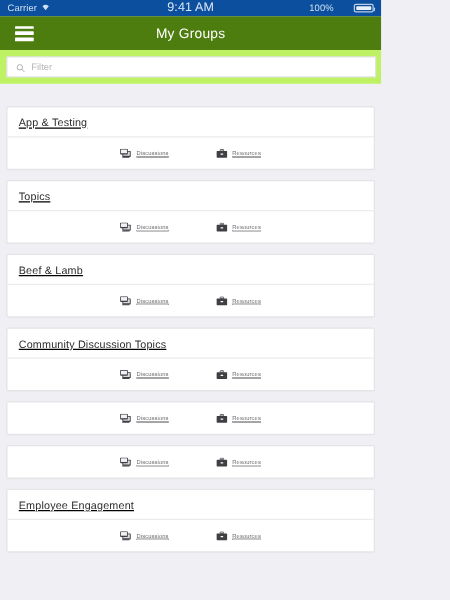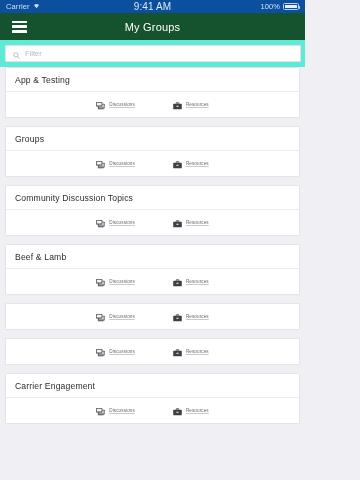--- a/index.html
+++ b/index.html
@@ -29,21 +29,21 @@
     display: flex;
     align-items: center;
     padding: 0 6px;
     flex: 0 0 auto;
     color: #cfe0f2;
     font-size: 7.5px;
     letter-spacing: 0.1px;
   }
   .sb-left { display: flex; align-items: center; gap: 3px; flex: 1 1 0; }
   .sb-center { flex: 0 0 auto; display:flex; align-items:center; }
-  .sb-right { flex: 1 1 0; display: flex; align-items: center; justify-content: flex-end; gap: 3px; }
+  .sb-right { flex: 1 1 0; display: flex; align-items: center; justify-content: flex-end; gap: 16px; }
   .sb-time { font-size: 10px; color: #dbe8f5; }
   .wifi-ico { display:block; }
   .batt {
     width: 16px; height: 7px;
     border: 0.8px solid #b9cfe6;
     border-radius: 1.6px;
     position: relative;
     display:inline-block;
   }
   .batt::after {
@@ -51,21 +51,21 @@
     width: 1.4px; height: 3px; background:#b9cfe6; border-radius: 0 0.6px 0.6px 0;
   }
   .batt > i {
     position:absolute; left:0.8px; top:0.8px; bottom:0.8px; right:0.8px;
     background:#e8f0f8; border-radius: 0.6px; display:block;
   }
 
   
   .navbar {
     height: 27px;
-    background: #14532d;
+    background: #4d7c0f;
     position: relative;
     display: flex;
     align-items: center;
     flex: 0 0 auto;
   }
   .hamburger {
     position: absolute;
     left: 12px;
     top: 50%;
     transform: translateY(-50%);
@@ -86,21 +86,21 @@
     width: 100%;
     text-align: center;
     color: #ffffff;
     font-size: 11px;
     font-weight: 400;
     letter-spacing: 0.2px;
   }
 
   
   .filter-wrap {
-    background: #5eead4;
+    background: #bef264;
     padding: 5px 4px 5px 5px;
     flex: 0 0 auto;
   }
   .filter-box {
     height: 17px;
     background: #ffffff;
     border: 0.6px solid #e2e2e4;
     border-radius: 1px;
     display: flex;
     align-items: center;
@@ -117,21 +117,22 @@
     background: transparent;
     width: 100%;
     padding: 0;
   }
   .filter-input::placeholder { color: #b7b7bb; }
 
   
   .list {
     flex: 1 1 auto;
     overflow: hidden;
-    padding: 0 5px 0 5px;
+    padding: 18px 5px 0 5px;
+    text-decoration: underline;
   }
 
   .group-card {
     background: #ffffff;
     border: 0.6px solid #e4e4e6;
     border-radius: 1.5px;
     margin-bottom: 8px;
     box-shadow: 0 0.5px 0 rgba(0,0,0,0.015);
   }
   .group-title-row {
@@ -235,21 +236,46 @@
                 <rect x="4.2" y="0.4" width="3.6" height="1.7" rx="0.5" fill="none" stroke="#3f3f44" stroke-width="0.9"></rect>
                 <rect x="0.3" y="2.1" width="11.4" height="7.2" rx="0.8" fill="#3f3f44"></rect>
                 <rect x="4.6" y="4.6" width="2.8" height="1.5" rx="0.3" fill="#ffffff"></rect>
               </svg></span>
             <span class="action-label">Resources</span>
           </div>
         </div>
       </div>
       <div class="group-card">
         <div class="group-title-row">
-          <span class="group-title">Groups</span>
+          <span class="group-title">Topics</span>
+        </div>
+        <div class="group-actions">
+          <div class="action">
+            <span class="action-ico"><svg width="9" height="8" viewBox="0 0 12 11">
+                <rect x="2.4" y="2.4" width="9.2" height="6.6" rx="0.7" fill="#3f3f44"></rect>
+                <rect x="3.4" y="3.3" width="7.2" height="4.4" fill="#d9d9dd"></rect>
+                <rect x="0" y="0" width="8.4" height="6.2" rx="0.7" fill="#3f3f44"></rect>
+                <rect x="0.9" y="0.9" width="6.6" height="4" fill="#f2f2f4"></rect>
+                <rect x="2.2" y="8.9" width="8" height="1.1" rx="0.4" fill="#3f3f44"></rect>
+              </svg></span>
+            <span class="action-label">Discussions</span>
+          </div>
+          <div class="action">
+            <span class="action-ico"><svg width="9" height="8" viewBox="0 0 12 10">
+                <rect x="4.2" y="0.4" width="3.6" height="1.7" rx="0.5" fill="none" stroke="#3f3f44" stroke-width="0.9"></rect>
+                <rect x="0.3" y="2.1" width="11.4" height="7.2" rx="0.8" fill="#3f3f44"></rect>
+                <rect x="4.6" y="4.6" width="2.8" height="1.5" rx="0.3" fill="#ffffff"></rect>
+              </svg></span>
+            <span class="action-label">Resources</span>
+          </div>
+        </div>
+      </div>
+      <div class="group-card">
+        <div class="group-title-row">
+          <span class="group-title">Beef &amp; Lamb</span>
         </div>
         <div class="group-actions">
           <div class="action">
             <span class="action-ico"><svg width="9" height="8" viewBox="0 0 12 11">
                 <rect x="2.4" y="2.4" width="9.2" height="6.6" rx="0.7" fill="#3f3f44"></rect>
                 <rect x="3.4" y="3.3" width="7.2" height="4.4" fill="#d9d9dd"></rect>
                 <rect x="0" y="0" width="8.4" height="6.2" rx="0.7" fill="#3f3f44"></rect>
                 <rect x="0.9" y="0.9" width="6.6" height="4" fill="#f2f2f4"></rect>
                 <rect x="2.2" y="8.9" width="8" height="1.1" rx="0.4" fill="#3f3f44"></rect>
               </svg></span>
@@ -284,91 +310,66 @@
             <span class="action-ico"><svg width="9" height="8" viewBox="0 0 12 10">
                 <rect x="4.2" y="0.4" width="3.6" height="1.7" rx="0.5" fill="none" stroke="#3f3f44" stroke-width="0.9"></rect>
                 <rect x="0.3" y="2.1" width="11.4" height="7.2" rx="0.8" fill="#3f3f44"></rect>
                 <rect x="4.6" y="4.6" width="2.8" height="1.5" rx="0.3" fill="#ffffff"></rect>
               </svg></span>
             <span class="action-label">Resources</span>
           </div>
         </div>
       </div>
       <div class="group-card">
-        <div class="group-title-row">
-          <span class="group-title">Beef &amp; Lamb</span>
-        </div>
-        <div class="group-actions">
-          <div class="action">
-            <span class="action-ico"><svg width="9" height="8" viewBox="0 0 12 11">
-                <rect x="2.4" y="2.4" width="9.2" height="6.6" rx="0.7" fill="#3f3f44"></rect>
-                <rect x="3.4" y="3.3" width="7.2" height="4.4" fill="#d9d9dd"></rect>
-                <rect x="0" y="0" width="8.4" height="6.2" rx="0.7" fill="#3f3f44"></rect>
-                <rect x="0.9" y="0.9" width="6.6" height="4" fill="#f2f2f4"></rect>
-                <rect x="2.2" y="8.9" width="8" height="1.1" rx="0.4" fill="#3f3f44"></rect>
-              </svg></span>
-            <span class="action-label">Discussions</span>
-          </div>
-          <div class="action">
-            <span class="action-ico"><svg width="9" height="8" viewBox="0 0 12 10">
-                <rect x="4.2" y="0.4" width="3.6" height="1.7" rx="0.5" fill="none" stroke="#3f3f44" stroke-width="0.9"></rect>
-                <rect x="0.3" y="2.1" width="11.4" height="7.2" rx="0.8" fill="#3f3f44"></rect>
-                <rect x="4.6" y="4.6" width="2.8" height="1.5" rx="0.3" fill="#ffffff"></rect>
-              </svg></span>
-            <span class="action-label">Resources</span>
-          </div>
-        </div>
-      </div>
-      <div class="group-card">
-        <div class="group-actions">
-          <div class="action">
-            <span class="action-ico"><svg width="9" height="8" viewBox="0 0 12 11">
-                <rect x="2.4" y="2.4" width="9.2" height="6.6" rx="0.7" fill="#3f3f44"></rect>
-                <rect x="3.4" y="3.3" width="7.2" height="4.4" fill="#d9d9dd"></rect>
-                <rect x="0" y="0" width="8.4" height="6.2" rx="0.7" fill="#3f3f44"></rect>
-                <rect x="0.9" y="0.9" width="6.6" height="4" fill="#f2f2f4"></rect>
-                <rect x="2.2" y="8.9" width="8" height="1.1" rx="0.4" fill="#3f3f44"></rect>
-              </svg></span>
-            <span class="action-label">Discussions</span>
-          </div>
-          <div class="action">
-            <span class="action-ico"><svg width="9" height="8" viewBox="0 0 12 10">
-                <rect x="4.2" y="0.4" width="3.6" height="1.7" rx="0.5" fill="none" stroke="#3f3f44" stroke-width="0.9"></rect>
-                <rect x="0.3" y="2.1" width="11.4" height="7.2" rx="0.8" fill="#3f3f44"></rect>
-                <rect x="4.6" y="4.6" width="2.8" height="1.5" rx="0.3" fill="#ffffff"></rect>
-              </svg></span>
-            <span class="action-label">Resources</span>
-          </div>
-        </div>
-      </div>
-      <div class="group-card">
-        <div class="group-actions">
-          <div class="action">
-            <span class="action-ico"><svg width="9" height="8" viewBox="0 0 12 11">
-                <rect x="2.4" y="2.4" width="9.2" height="6.6" rx="0.7" fill="#3f3f44"></rect>
-                <rect x="3.4" y="3.3" width="7.2" height="4.4" fill="#d9d9dd"></rect>
-                <rect x="0" y="0" width="8.4" height="6.2" rx="0.7" fill="#3f3f44"></rect>
-                <rect x="0.9" y="0.9" width="6.6" height="4" fill="#f2f2f4"></rect>
-                <rect x="2.2" y="8.9" width="8" height="1.1" rx="0.4" fill="#3f3f44"></rect>
-              </svg></span>
-            <span class="action-label">Discussions</span>
-          </div>
-          <div class="action">
-            <span class="action-ico"><svg width="9" height="8" viewBox="0 0 12 10">
-                <rect x="4.2" y="0.4" width="3.6" height="1.7" rx="0.5" fill="none" stroke="#3f3f44" stroke-width="0.9"></rect>
-                <rect x="0.3" y="2.1" width="11.4" height="7.2" rx="0.8" fill="#3f3f44"></rect>
-                <rect x="4.6" y="4.6" width="2.8" height="1.5" rx="0.3" fill="#ffffff"></rect>
-              </svg></span>
-            <span class="action-label">Resources</span>
-          </div>
-        </div>
-      </div>
-      <div class="group-card">
-        <div class="group-title-row">
-          <span class="group-title">Carrier Engagement</span>
+        <div class="group-actions">
+          <div class="action">
+            <span class="action-ico"><svg width="9" height="8" viewBox="0 0 12 11">
+                <rect x="2.4" y="2.4" width="9.2" height="6.6" rx="0.7" fill="#3f3f44"></rect>
+                <rect x="3.4" y="3.3" width="7.2" height="4.4" fill="#d9d9dd"></rect>
+                <rect x="0" y="0" width="8.4" height="6.2" rx="0.7" fill="#3f3f44"></rect>
+                <rect x="0.9" y="0.9" width="6.6" height="4" fill="#f2f2f4"></rect>
+                <rect x="2.2" y="8.9" width="8" height="1.1" rx="0.4" fill="#3f3f44"></rect>
+              </svg></span>
+            <span class="action-label">Discussions</span>
+          </div>
+          <div class="action">
+            <span class="action-ico"><svg width="9" height="8" viewBox="0 0 12 10">
+                <rect x="4.2" y="0.4" width="3.6" height="1.7" rx="0.5" fill="none" stroke="#3f3f44" stroke-width="0.9"></rect>
+                <rect x="0.3" y="2.1" width="11.4" height="7.2" rx="0.8" fill="#3f3f44"></rect>
+                <rect x="4.6" y="4.6" width="2.8" height="1.5" rx="0.3" fill="#ffffff"></rect>
+              </svg></span>
+            <span class="action-label">Resources</span>
+          </div>
+        </div>
+      </div>
+      <div class="group-card">
+        <div class="group-actions">
+          <div class="action">
+            <span class="action-ico"><svg width="9" height="8" viewBox="0 0 12 11">
+                <rect x="2.4" y="2.4" width="9.2" height="6.6" rx="0.7" fill="#3f3f44"></rect>
+                <rect x="3.4" y="3.3" width="7.2" height="4.4" fill="#d9d9dd"></rect>
+                <rect x="0" y="0" width="8.4" height="6.2" rx="0.7" fill="#3f3f44"></rect>
+                <rect x="0.9" y="0.9" width="6.6" height="4" fill="#f2f2f4"></rect>
+                <rect x="2.2" y="8.9" width="8" height="1.1" rx="0.4" fill="#3f3f44"></rect>
+              </svg></span>
+            <span class="action-label">Discussions</span>
+          </div>
+          <div class="action">
+            <span class="action-ico"><svg width="9" height="8" viewBox="0 0 12 10">
+                <rect x="4.2" y="0.4" width="3.6" height="1.7" rx="0.5" fill="none" stroke="#3f3f44" stroke-width="0.9"></rect>
+                <rect x="0.3" y="2.1" width="11.4" height="7.2" rx="0.8" fill="#3f3f44"></rect>
+                <rect x="4.6" y="4.6" width="2.8" height="1.5" rx="0.3" fill="#ffffff"></rect>
+              </svg></span>
+            <span class="action-label">Resources</span>
+          </div>
+        </div>
+      </div>
+      <div class="group-card">
+        <div class="group-title-row">
+          <span class="group-title">Employee Engagement</span>
         </div>
         <div class="group-actions">
           <div class="action">
             <span class="action-ico"><svg width="9" height="8" viewBox="0 0 12 11">
                 <rect x="2.4" y="2.4" width="9.2" height="6.6" rx="0.7" fill="#3f3f44"></rect>
                 <rect x="3.4" y="3.3" width="7.2" height="4.4" fill="#d9d9dd"></rect>
                 <rect x="0" y="0" width="8.4" height="6.2" rx="0.7" fill="#3f3f44"></rect>
                 <rect x="0.9" y="0.9" width="6.6" height="4" fill="#f2f2f4"></rect>
                 <rect x="2.2" y="8.9" width="8" height="1.1" rx="0.4" fill="#3f3f44"></rect>
               </svg></span>

